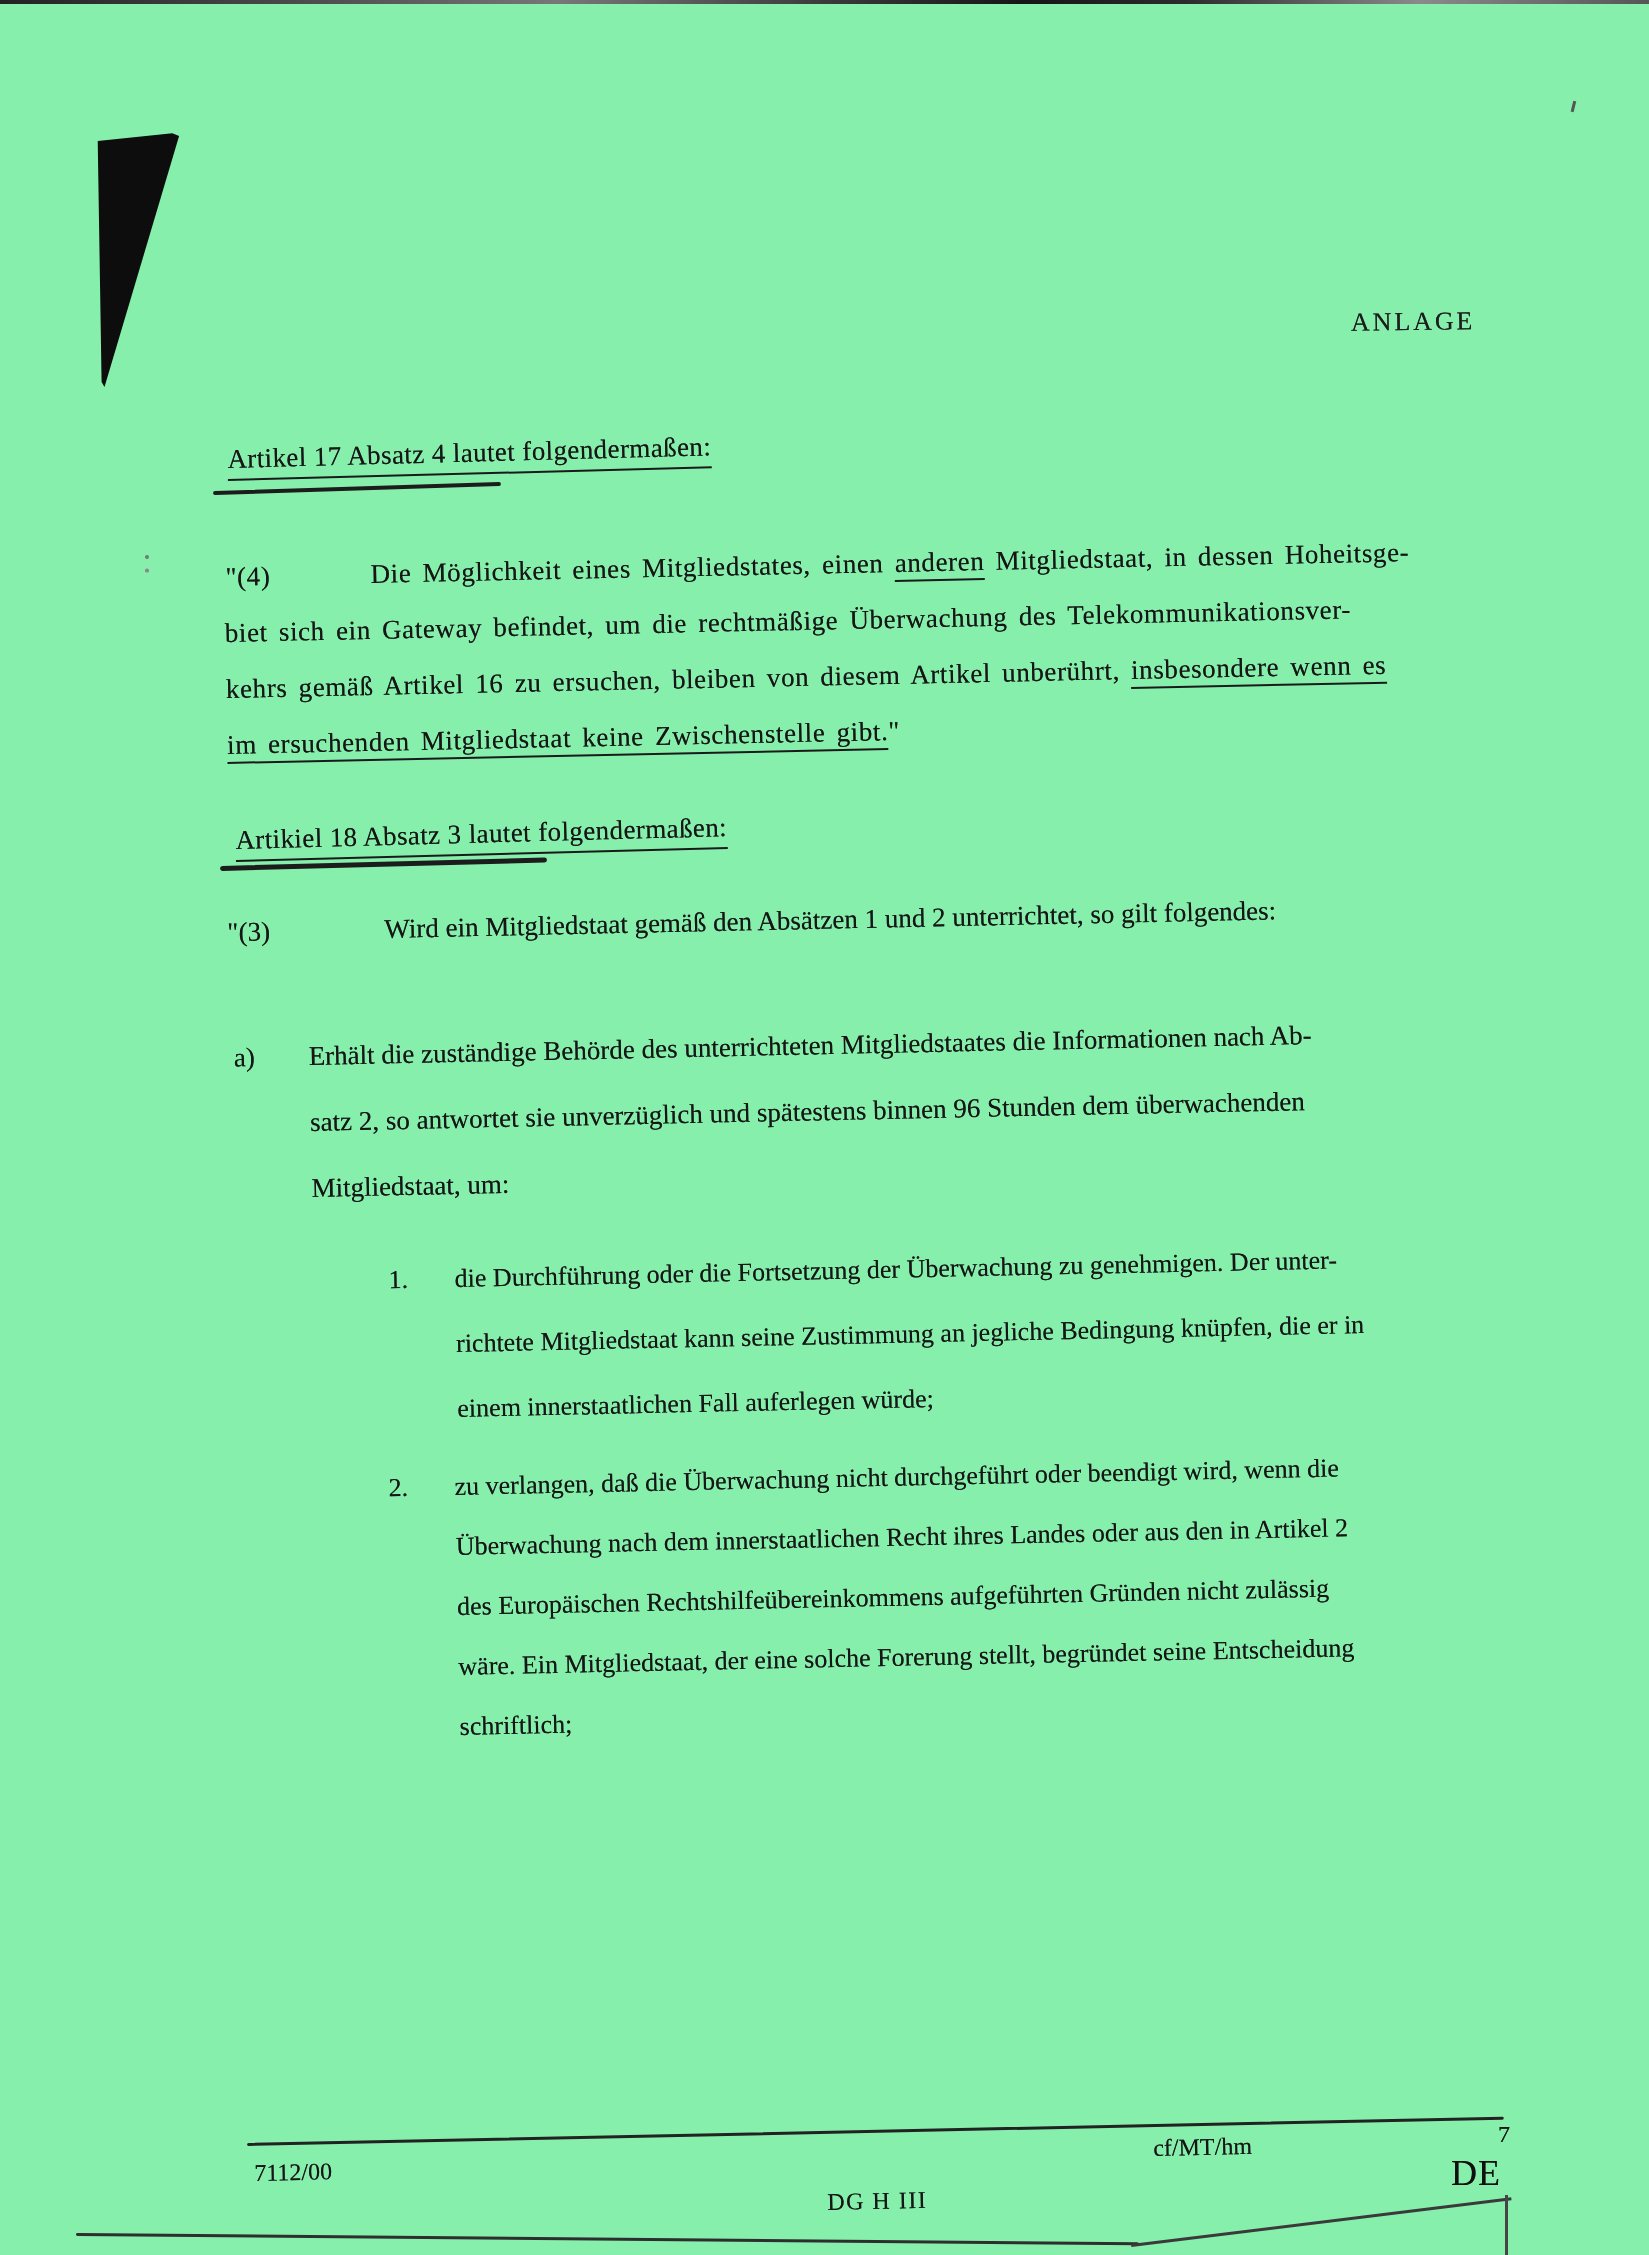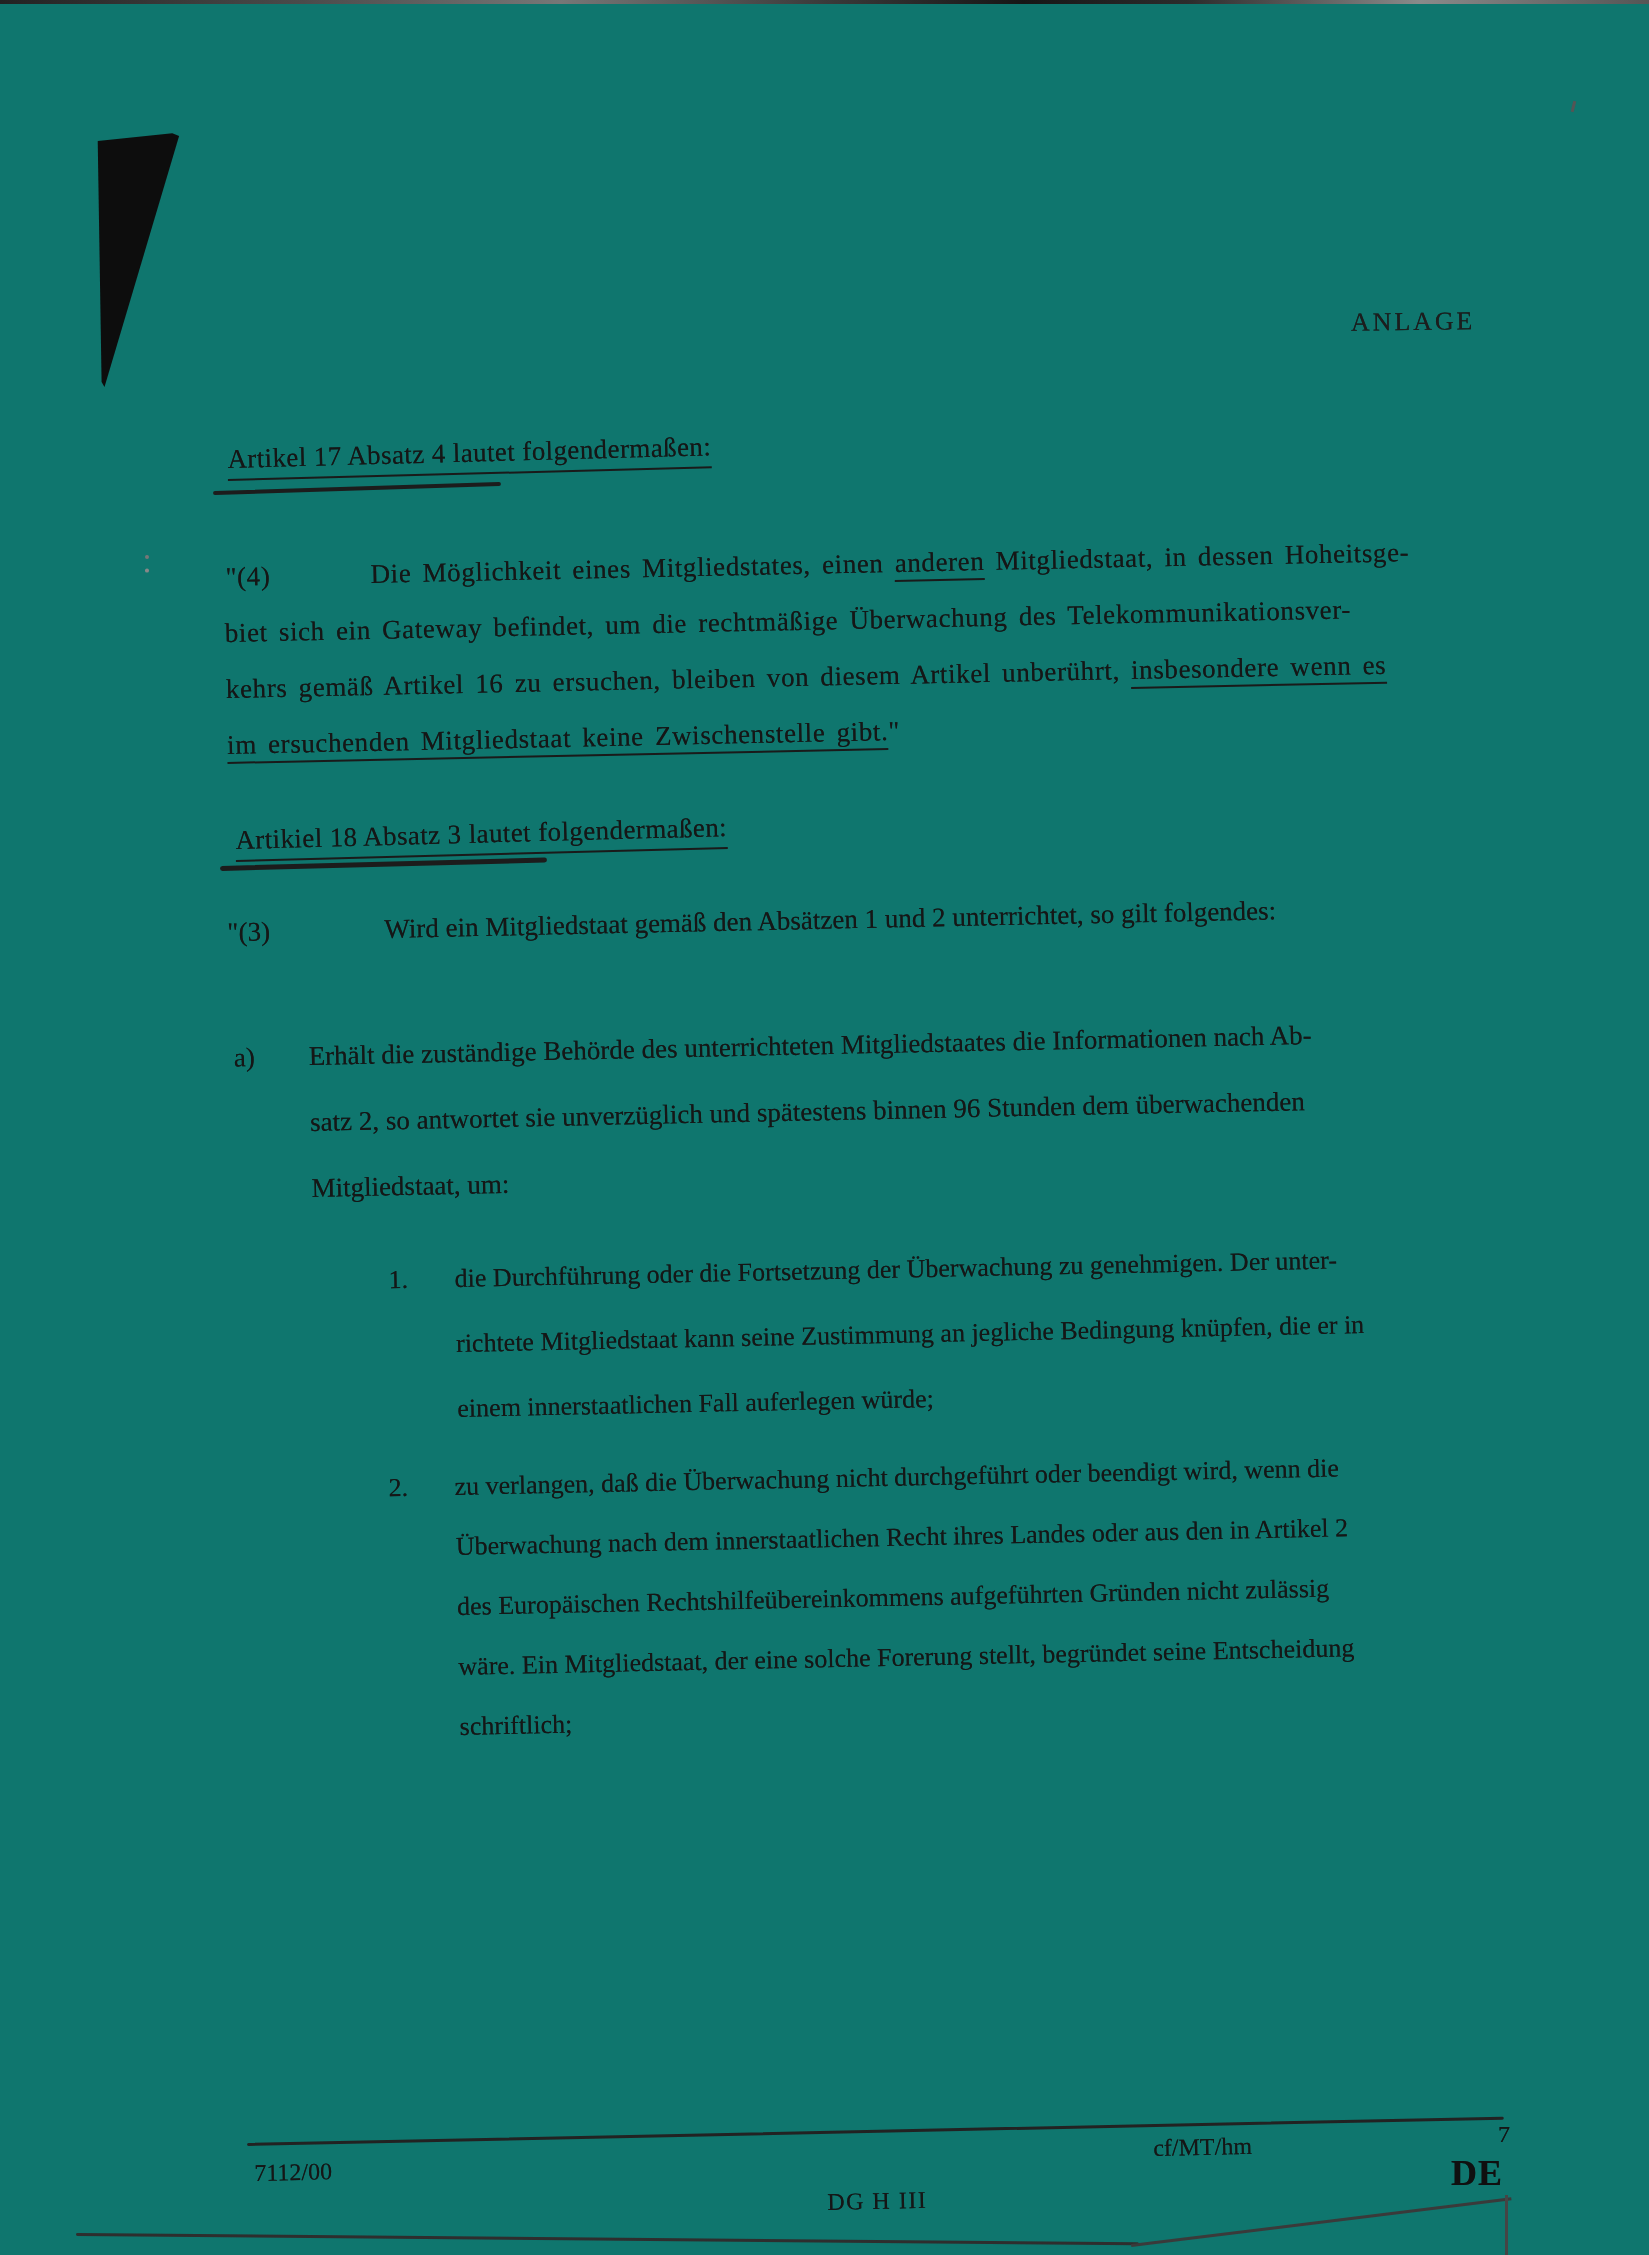--- a/index.html
+++ b/index.html
@@ -1,18 +1,18 @@
 <!DOCTYPE html>
 <html lang="de"><head>
 <meta charset="utf-8">
 <title>Scanned Document</title>
 <style>
   html,body{margin:0;padding:0;background:#ffffff;}
   .page{
-    position:relative;width:1650px;height:2255px;background:#0f766e;
+    position:relative;width:1650px;height:2255px;background:#86efac;
     font-family:"Liberation Serif","DejaVu Serif",serif;color:#161616;
     overflow:hidden;
     text-shadow:0 0 0.6px rgba(10,10,10,.65);
   }
   .abs{position:absolute;}
   .rot{transform:rotate(-1.2deg);transform-origin:0 0;}
   .roth{transform:rotate(-1.5deg);transform-origin:0 0;}
 
   
   .edge-top{left:0;top:0;width:1650px;height:3.9px;
@@ -54,21 +54,21 @@
   .item{font-size:26px;width:1029px;}
   .item .marker{left:-66px;}
   .item1{left:454px;top:1246px;line-height:65px;}
   .item2{left:454px;top:1457px;line-height:60px;}
 
   .footer-rule{left:247px;top:2143px;width:1257px;height:2.9px;background:#222;transform:rotate(-1.2deg);transform-origin:0 0;border-radius:1.9px;}
   .f-doc{left:254px;top:2160px;font-size:24px;}
   .f-dg{left:827px;top:2189px;font-size:24px;letter-spacing:1.5px;}
   .f-init{left:1153px;top:2135px;font-size:24px;}
   .f-page{left:1498px;top:2121px;font-size:24px;}
-  .f-lang{left:1451px;top:2152px;font-size:36px;font-weight:bold;letter-spacing:1px;color:#101010;}
+  .f-lang{left:1451px;top:2152px;font-size:36px;font-weight:normal;letter-spacing:1px;color:#101010;}
 </style>
 </head>
 <body>
 
 <div class="page">
 
   <div class="abs edge-top"></div>
   <svg class="abs wedge" width="93" height="258" viewBox="0 0 96 266">
     <polygon points="9,9 86,1 93,4 16,263 13,258" fill="#0d0d0d"></polygon>
   </svg>

